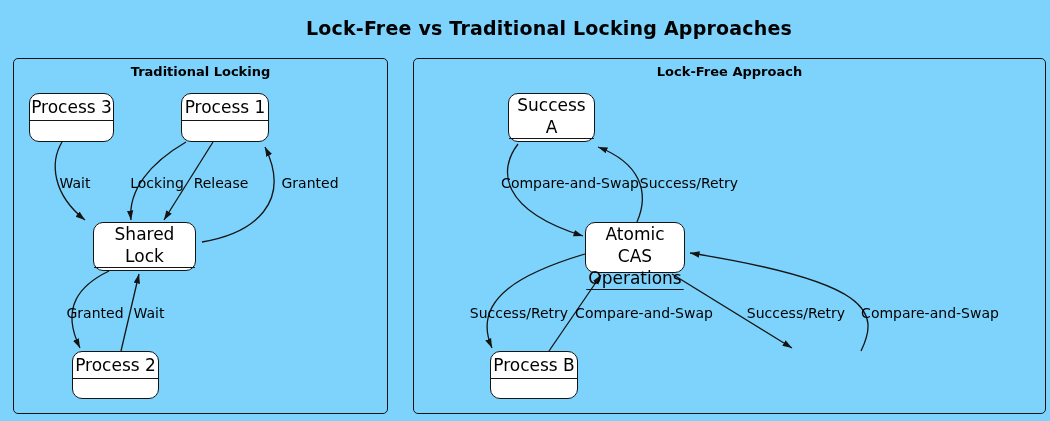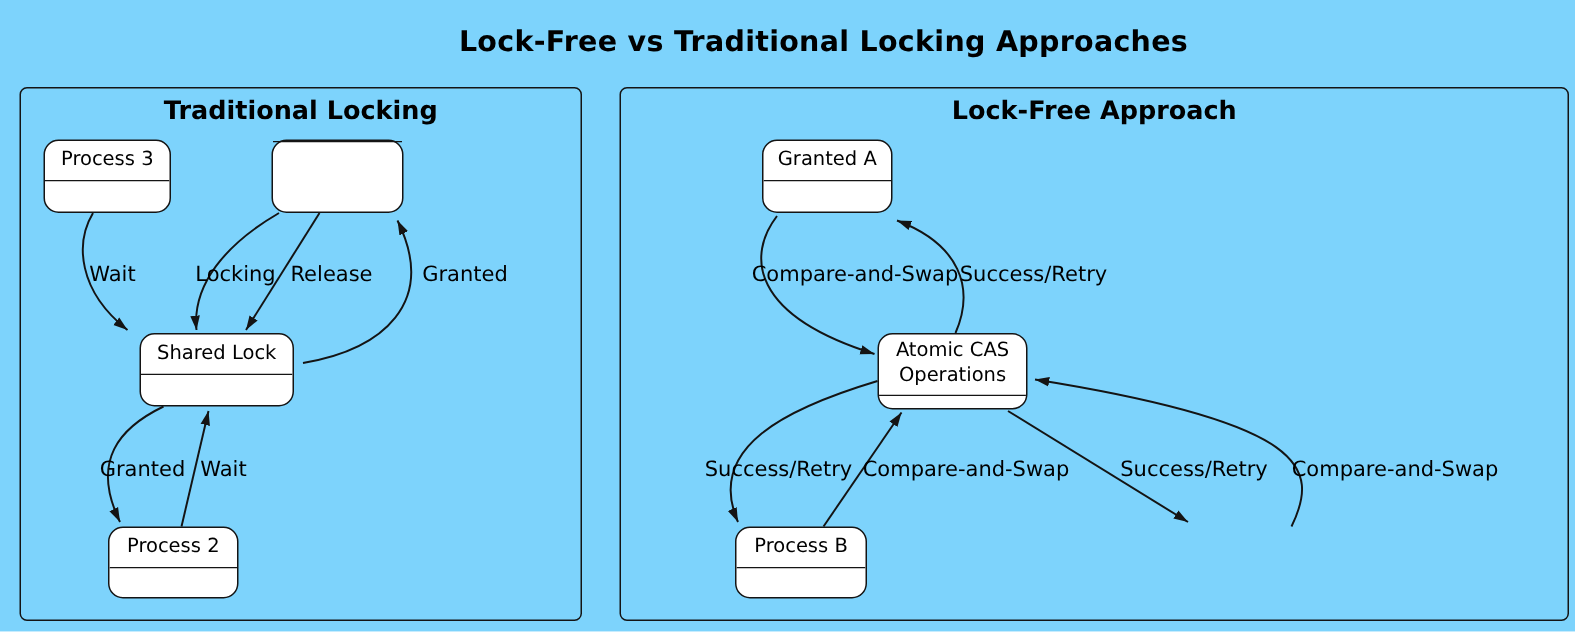--- a/index.html
+++ b/index.html
@@ -12,34 +12,34 @@
   }
 
   .panel {
     position:absolute; border:1.6px solid #141414; border-radius:5px;
     background:transparent; box-sizing:border-box;
   }
   #panel-traditional { left:13px; top:58px; width:375px; height:356px; }
   #panel-lockfree    { left:413px; top:58px; width:633px; height:356px; }
   .panel-title {
     position:absolute; top:5px; left:0; width:100%;
-    text-align:center; font-size:17px; font-weight:bold;
+    text-align:center; font-size:13px; font-weight:bold;
   }
 
   svg.edges { position:absolute; left:0; top:0; width:1050px; height:421px; pointer-events:none; }
   svg.edges path.edge { fill:none; stroke:#141414; stroke-width:1.3px; }
 
   .node {
     position:absolute; box-sizing:border-box; background:#fff;
     border:1.4px solid #141414; border-radius:10px;
     display:flex; flex-direction:column;
   }
   .node-title {
     flex:0 0 26px; display:flex; align-items:center; justify-content:center;
-    font-size:13px; line-height:1.3; text-align:center; white-space:pre-line;
+    font-size:17px; line-height:1.3; text-align:center; white-space:pre-line;
   }
   .node-body { flex:1 1 auto; border-top:1.2px solid #141414; border-radius:0 0 10px 10px; }
   #n-process3   { left:29px;  top:93px;  width:85px;  height:49px; }
   #n-process1   { left:181px; top:93px;  width:88px;  height:49px; }
   #n-sharedlock { left:93px;  top:222px; width:103px; height:49px; }
   #n-process2   { left:72px;  top:351px; width:87px;  height:48px; }
   #n-processA   { left:508px; top:93px;  width:87px;  height:49px; }
   #n-atomiccas  { left:585px; top:222px; width:100px; height:51px; }
   #n-atomiccas .node-title { flex:0 0 40px; }
   #n-processB   { left:490px; top:351px; width:88px;  height:48px; }
@@ -85,33 +85,34 @@
     <path class="edge" d="M 549 351 L 601 275" marker-end="url(#arrow)"></path>
     <path class="edge" d="M 672 274 L 792 348" marker-end="url(#arrow)"></path>
     <path class="edge" d="M 861 351 C 880 312 872 282 690 253" marker-end="url(#arrow)"></path>
   </svg>
 
   <div class="node" id="n-process3">
     <div class="node-title">Process 3</div>
     <div class="node-body"></div>
   </div>
   <div class="node" id="n-process1">
+    <div class="node-title">Process 1</div>
     <div class="node-body"></div>
   </div>
   <div class="node" id="n-sharedlock">
     <div class="node-title">Shared Lock</div>
     <div class="node-body"></div>
   </div>
   <div class="node" id="n-process2">
     <div class="node-title">Process 2</div>
     <div class="node-body"></div>
   </div>
 
   <div class="node" id="n-processA">
-    <div class="node-title">Granted A</div>
+    <div class="node-title">Success A</div>
     <div class="node-body"></div>
   </div>
   <div class="node" id="n-processB">
     <div class="node-title">Process B</div>
     <div class="node-body"></div>
   </div>
   <div class="node" id="n-atomiccas">
     <div class="node-title">Atomic CAS
 Operations</div>
     <div class="node-body"></div>

